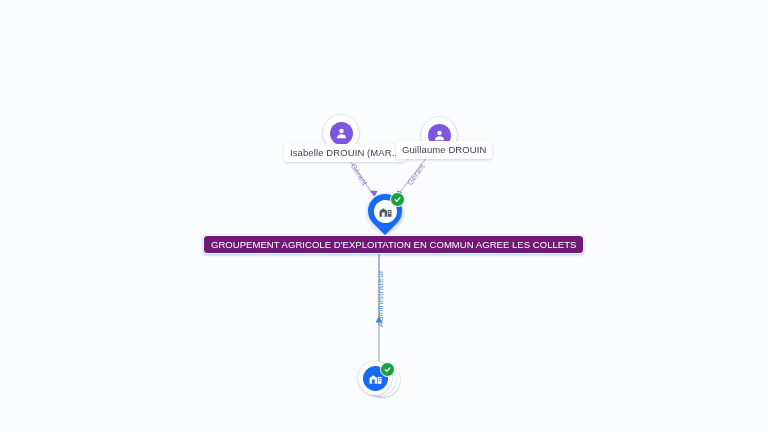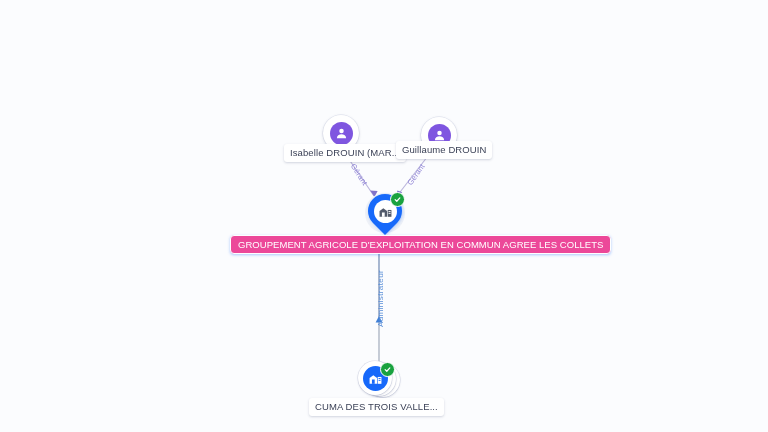--- a/index.html
+++ b/index.html
@@ -68,29 +68,28 @@
     background: #ffffff;
     color: #3c4257;
     font-size: 9.5px;
     letter-spacing: .1px;
     padding: 3px 6px 4px 6px;
     border-radius: 3px;
     white-space: nowrap;
     box-shadow: 0 1px 2.5px rgba(60,70,110,.22);
   }
   .node-label.selected {
-    background: #ec4899;
+    background: #701a75;
     color: #ffffff;
     border: 1.5px solid #ffffff;
     border-radius: 4px;
     padding: 2.5px 7px 3.5px 7px;
     font-size: 9.5px;
     letter-spacing: .05px;
     box-shadow: 0 1px 3px rgba(23,105,250,.35);
-    margin-left: 27px;
   }
 
   
   .pin-node {
     position: absolute;
     width: 50px;
     height: 56px;
   }
   .pin-halo {
     position: absolute;
@@ -253,15 +252,14 @@
         <rect x="16.9" y="14.2" width="3.2" height="1.5" fill="#1769fa"></rect>
         <rect x="6.3" y="13.6" width="4.4" height="6.9" fill="#1769fa"></rect>
       </svg>
     </span>
     <span class="verified-badge" style="left:24px; top:2px;">
       <svg width="7" height="7" viewBox="0 0 24 24" fill="none" stroke="#ffffff" stroke-width="4.2" stroke-linecap="round" stroke-linejoin="round">
         <path d="M4 12.6 L9.6 18 L20 6.6"></path>
       </svg>
     </span>
   </div>
-  <div class="node-label" style="left:309px; top:398px;">CUMA DES TROIS VALLE...</div>
 
 </div>
 
 </body></html>

